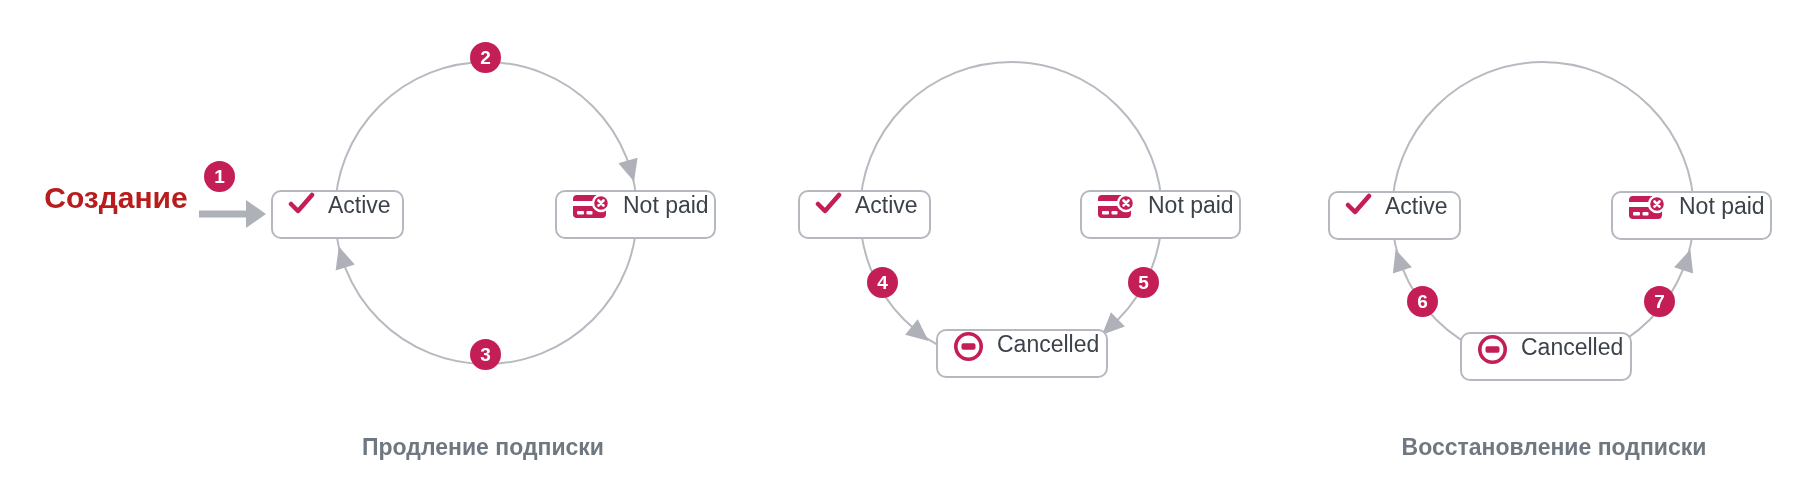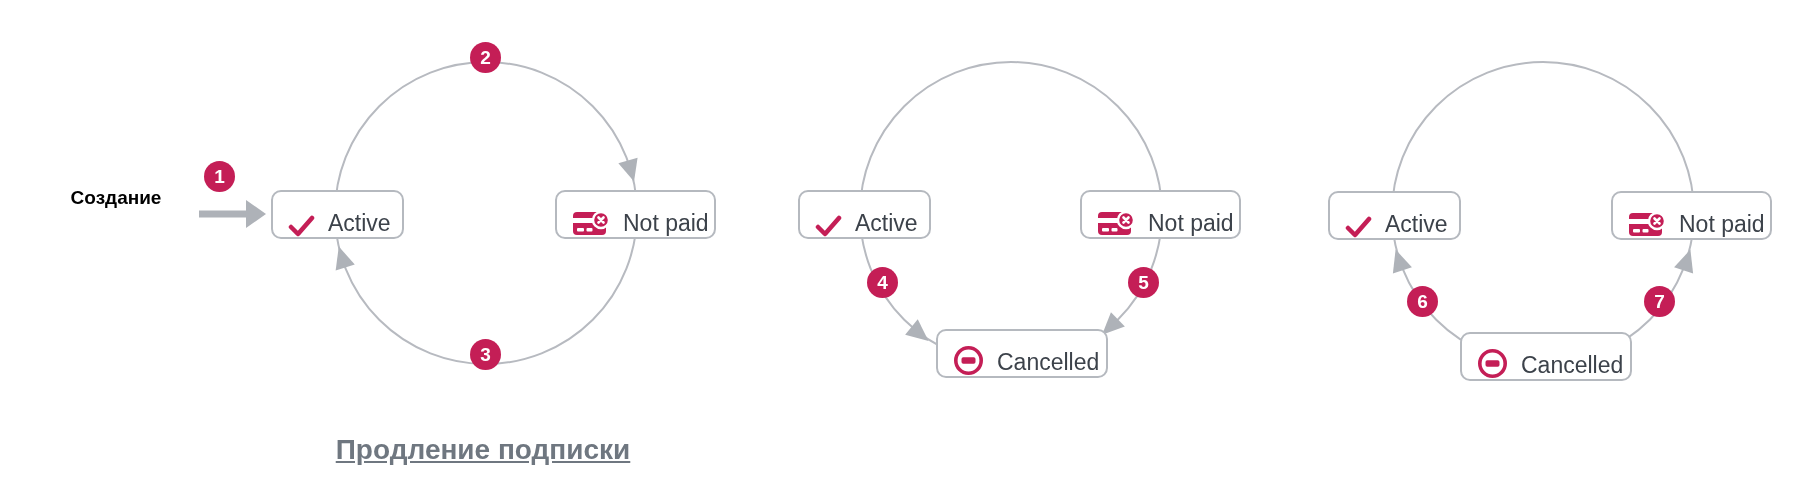--- a/index.html
+++ b/index.html
@@ -12,21 +12,21 @@
   }
   .arcs{position:absolute;left:0;top:0;}
   .state{
     position:absolute;
     height:49px;
     box-sizing:border-box;
     background:#ffffff;
     border:2px solid #b5b9bf;
     border-radius:10px;
     display:flex;
-    align-items:flex-end;
+    align-items:flex-start;
     gap:13px;
     padding:0 15px;
     font-size:23px;
     color:#3c424a;
     white-space:nowrap;
   }
   .state .icon{display:flex;align-items:center;justify-content:center;flex:0 0 auto;}
   .step{
     position:absolute;
     width:31px;height:31px;
@@ -35,34 +35,33 @@
     color:#ffffff;
     font-size:19px;
     font-weight:700;
     display:flex;align-items:center;justify-content:center;
     line-height:1;
   }
   .caption{
     position:absolute;
     top:434px;
     transform:translateX(-50%);
-    font-size:28px;
+    font-size:23px;
     font-weight:600;
     color:#6f7780;
     white-space:nowrap;
-    text-decoration:underline;
   }
   .creation-label{
     position:absolute;
     left:40px;top:183px;
     width:152px;
     text-align:center;
-    font-size:19px;
+    font-size:30px;
     font-weight:600;
-    color:#000000;
+    color:#b91c1c;
     line-height:30px;
   }
 </style>
 </head>
 <body>
 
 <div class="stage">
 
   <svg class="arcs" width="1810" height="504" viewBox="0 0 1810 504">
 
@@ -182,14 +181,15 @@
   <div class="state" style="left:1460px;top:332px;width:172px">
     <span class="icon">
       <svg width="31" height="31" viewBox="0 0 31 31">
         <circle cx="15.5" cy="15.5" r="12.7" fill="none" stroke="#c41e56" stroke-width="3.6"></circle>
         <rect x="8.5" y="12.3" width="14" height="6.4" rx="1.8" fill="#c41e56"></rect>
       </svg>
     </span>
     <span>Cancelled</span>
   </div>
 
+  <div class="caption" style="left:1554px">Восстановление подписки</div>
 
 </div>
 
 </body></html>

